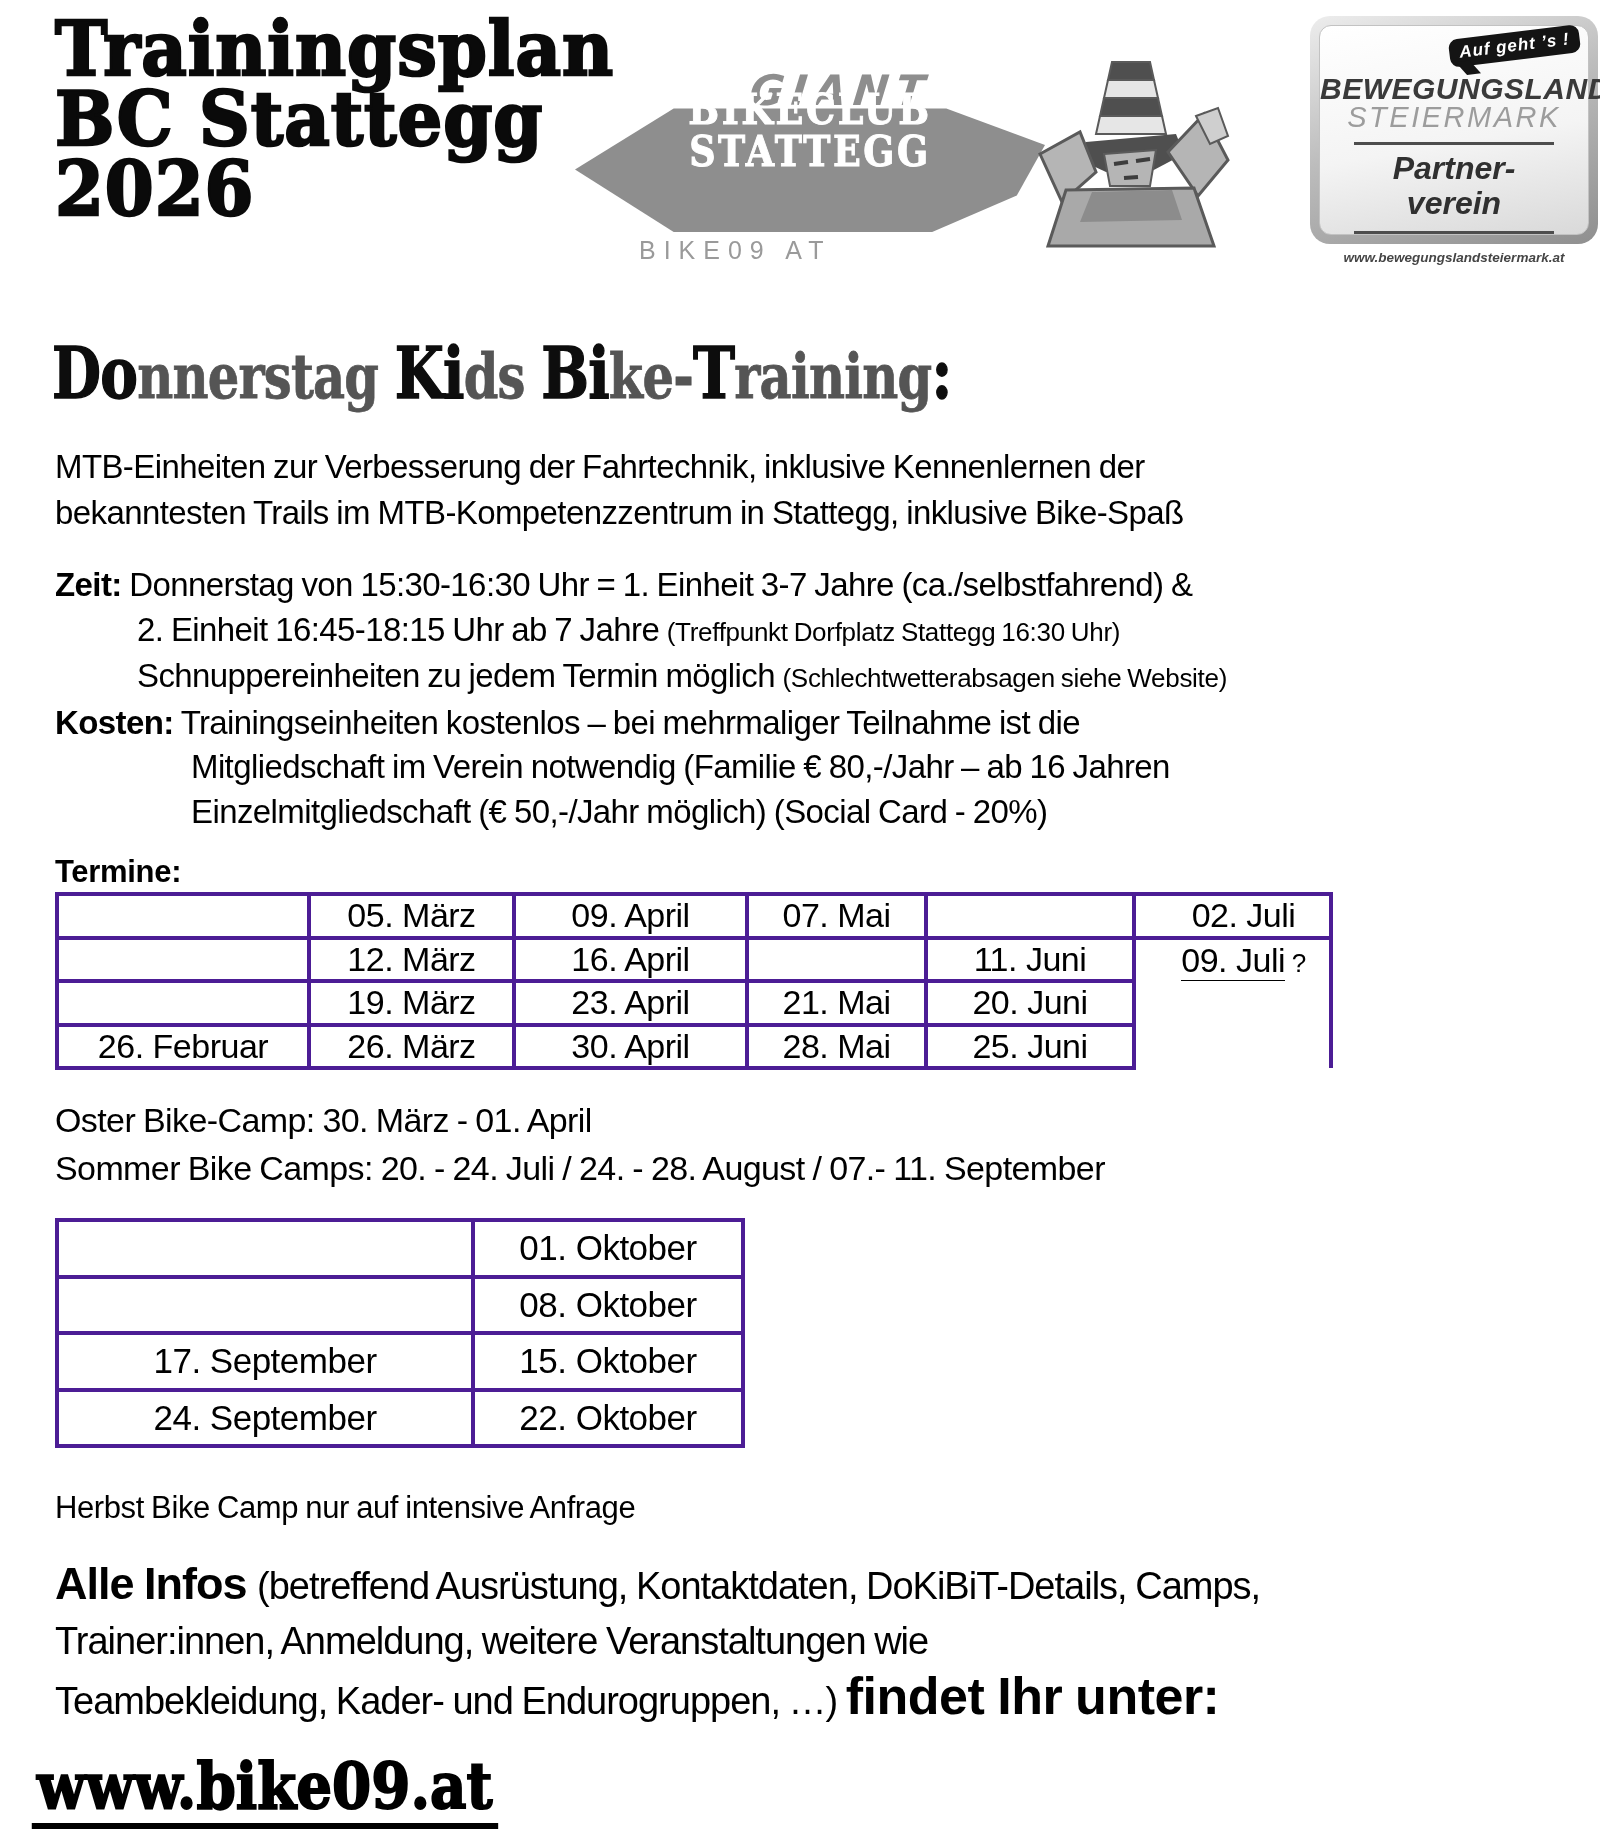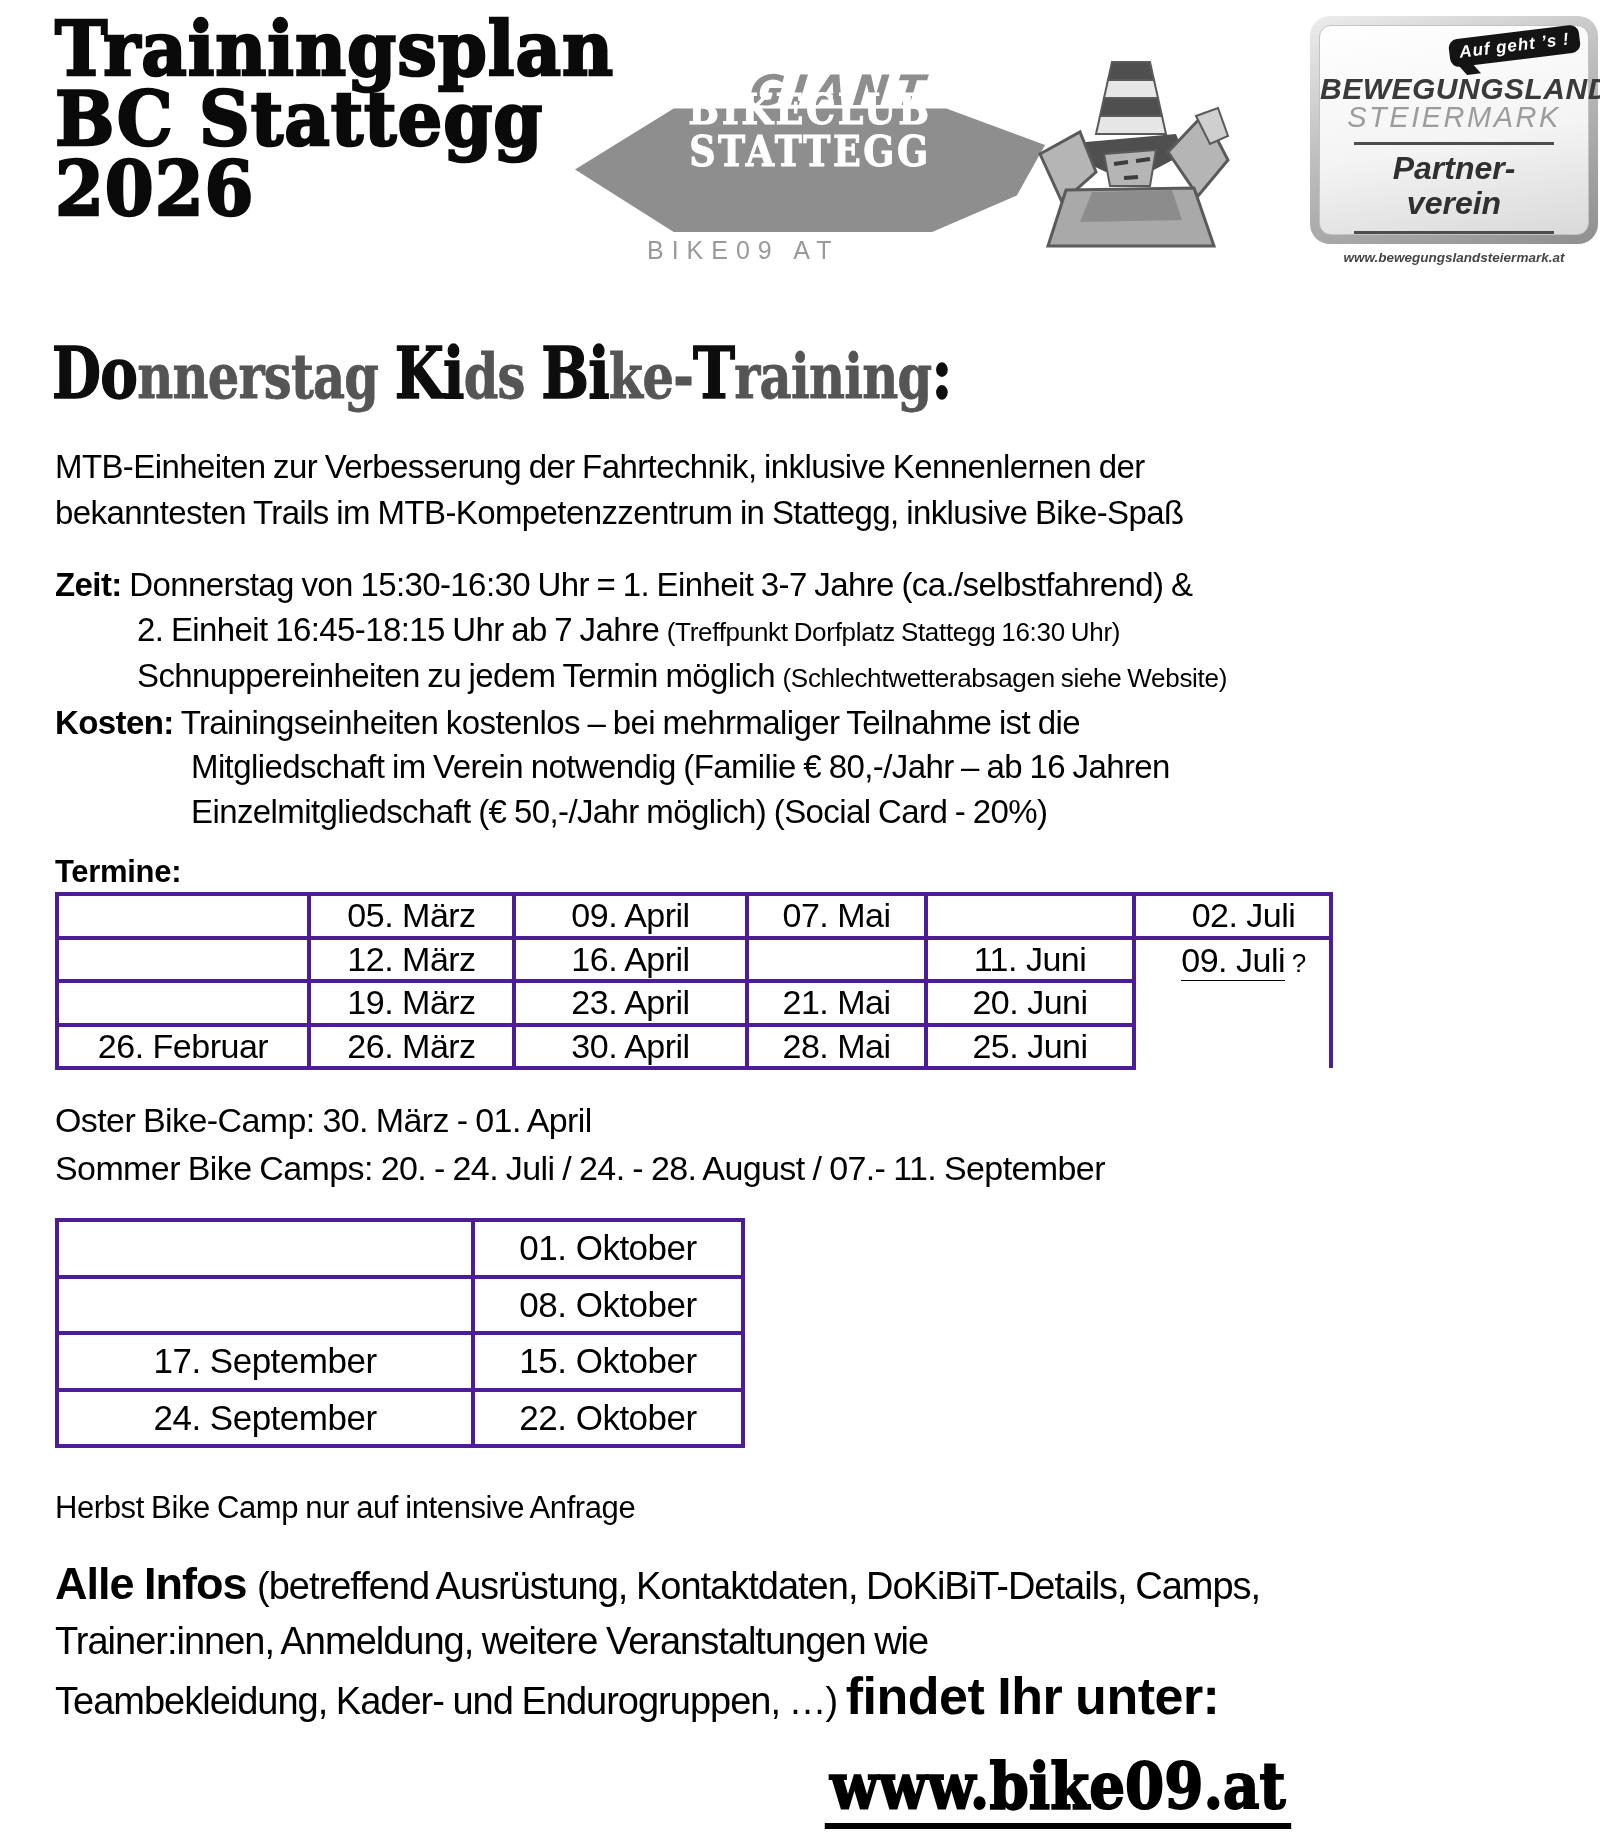--- a/index.html
+++ b/index.html
@@ -12,21 +12,21 @@
     transform:scaleX(.95);transform-origin:left top;letter-spacing:1px;white-space:nowrap}
 
   .bikeclub{position:absolute;left:575px;top:66px;width:470px;height:200px}
   .hex{position:absolute;left:0;top:36px;width:470px;height:130px;background:#8e8e8e;
     clip-path:polygon(0 52%,21% 5%,79% 5%,100% 33%,94% 72%,76% 100%,21% 100%)}
   .hex-text{position:absolute;left:70px;top:22px;width:330px;text-align:center;color:#fff;
     font-family:"DejaVu Serif",serif;font-weight:bold;font-size:43px;line-height:42px;
     letter-spacing:3px;transform:scaleX(.85);transform-origin:center top;-webkit-text-stroke:1px #fff;white-space:nowrap}
   .giant{position:absolute;left:175px;top:0;font-family:"DejaVu Sans",sans-serif;font-weight:bold;
     font-style:italic;font-size:42px;color:#8e8e8e;letter-spacing:7px;transform:skewX(-6deg);white-space:nowrap}
-  .bike09{position:absolute;left:72px;top:170px;font-size:25px;color:#9a9a9a;letter-spacing:8px;white-space:nowrap}
+  .bike09{position:absolute;left:64px;top:170px;font-size:25px;color:#9a9a9a;letter-spacing:8px;white-space:nowrap}
 
   .mascot{position:absolute;left:1032px;top:56px;width:200px;height:195px}
 
   .partner{position:absolute;left:1310px;top:16px;width:288px;height:228px;border-radius:20px;
     background:linear-gradient(160deg,#ededed 0%,#bdbdbd 45%,#8f8f8f 100%);padding:9px}
   .partner-inner{position:relative;width:100%;height:100%;border-radius:12px;border:1px solid #c2c2c2;
     background:linear-gradient(170deg,#ffffff 0%,#f4f4f4 55%,#d9d9d9 100%);text-align:center;overflow:visible}
   .badge{position:absolute;top:6px;right:8px;background:#141414;color:#fff;font-weight:bold;font-style:italic;
     font-size:17px;padding:4px 10px;border-radius:9px;transform:rotate(-7deg);letter-spacing:1px;white-space:nowrap}
   .badge::after{content:"";position:absolute;left:10px;bottom:-9px;width:14px;height:14px;background:#141414;
@@ -73,21 +73,21 @@
   .t2{position:absolute;left:55px;top:1218px}
   .t2 td{height:56.5px;font-size:35px}
   .t2 .sc1{width:416px}.t2 .sc2{width:270px}
 
   .herbst{position:absolute;left:55px;top:1490px;font-size:31px;letter-spacing:-.4px}
 
   .info{position:absolute;left:55px;top:1556px;font-size:38px;line-height:55px;letter-spacing:-1px;white-space:nowrap}
   .lead{font-size:45px;letter-spacing:-1px}
   .tail{font-size:52px;letter-spacing:-.5px}
 
-  .site{position:absolute;left:0;top:1748px;width:1323px;text-align:right}
+  .site{position:absolute;left:0;top:1748px;width:1323px;text-align:left}
   .site a{display:inline-block;font-family:"DejaVu Serif",serif;font-weight:bold;font-size:64px;color:#000;
     -webkit-text-stroke:2px #000;border-bottom:6px solid #000;text-decoration:none;
     transform:scaleX(.88);padding:0 6px;letter-spacing:0}
 </style>
 </head>
 <body>
 
 <h1 class="doc-title"><span>Trainingsplan</span><br>
 <span>BC Stattegg</span><br>
 <span>2026</span></h1>

